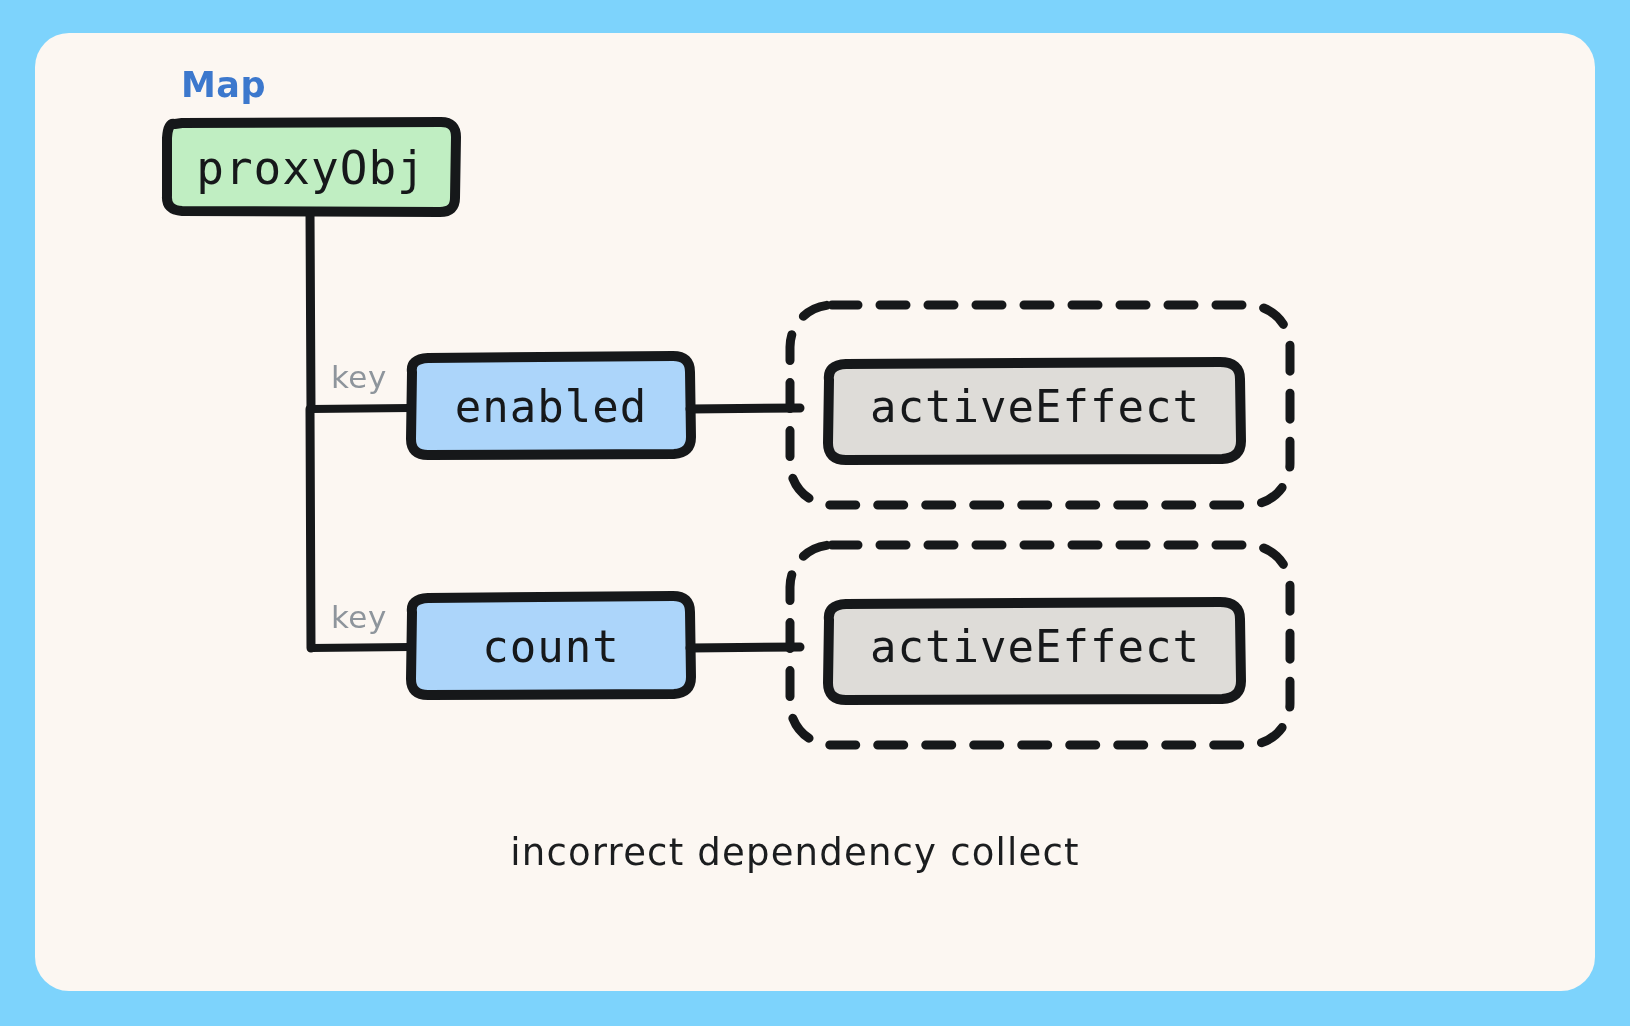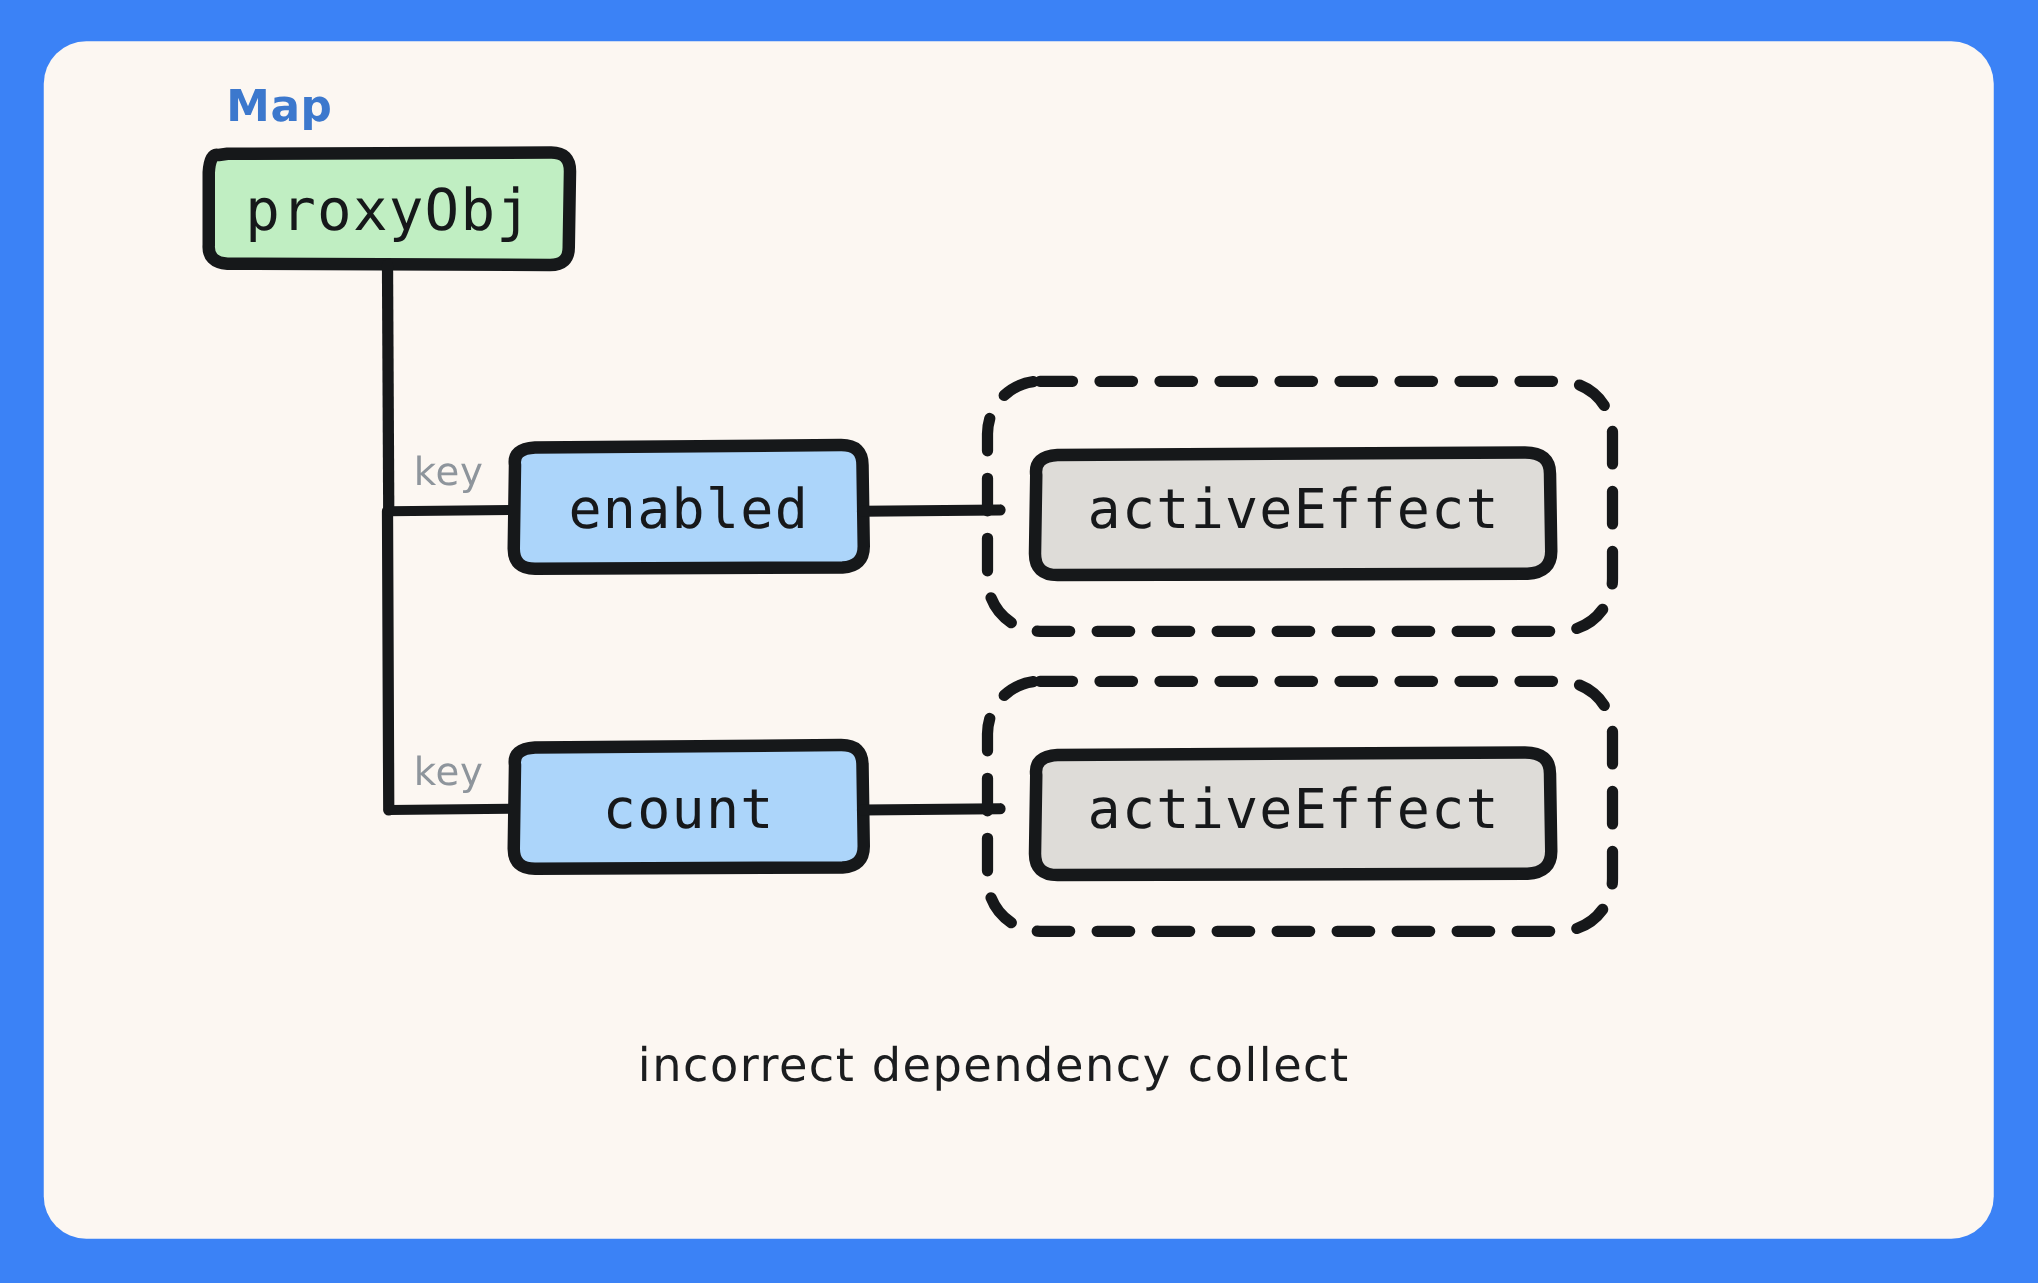--- a/index.html
+++ b/index.html
@@ -10,21 +10,21 @@
   body {
     width: 1630px;
     height: 1026px;
     overflow: hidden;
     font-family: "DejaVu Sans", sans-serif;
   }
   #stage {
     position: relative;
     width: 1630px;
     height: 1026px;
-    background: #3b82f6;
+    background: #7dd3fc;
   }
   .card {
     position: absolute;
     left: 35px;
     top: 33px;
     width: 1560px;
     height: 958px;
     background: #fcf7f2;
     border-radius: 34px;
   }

